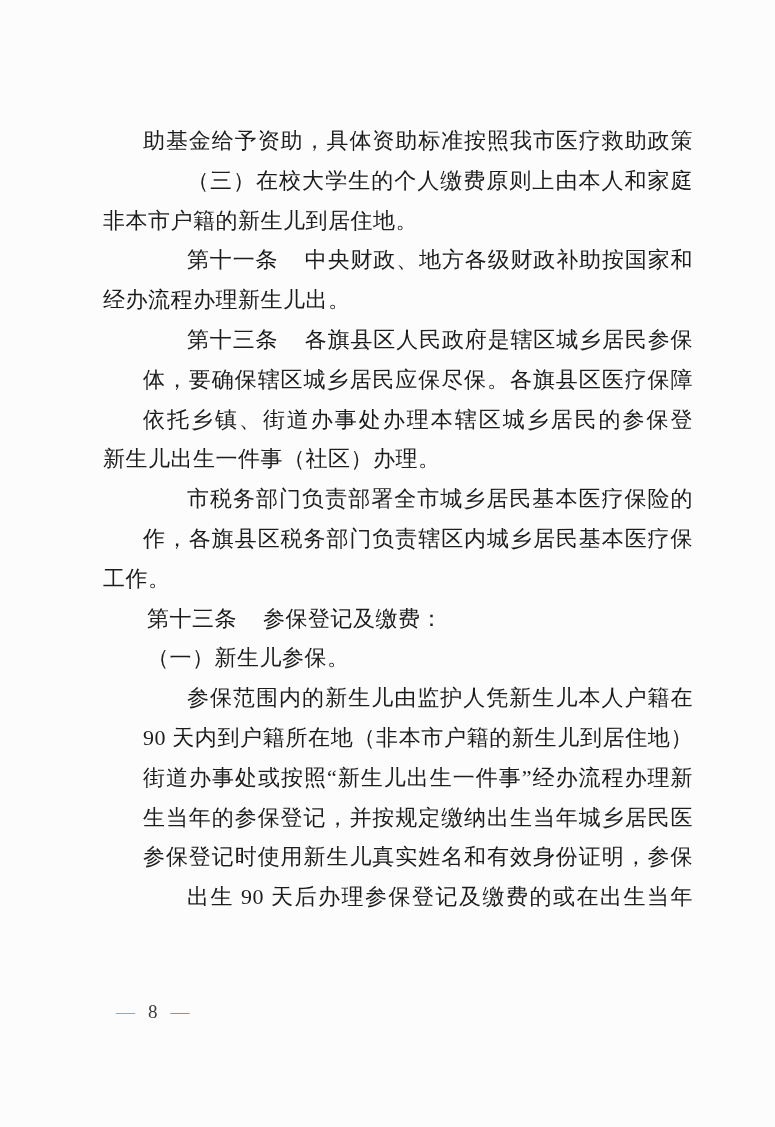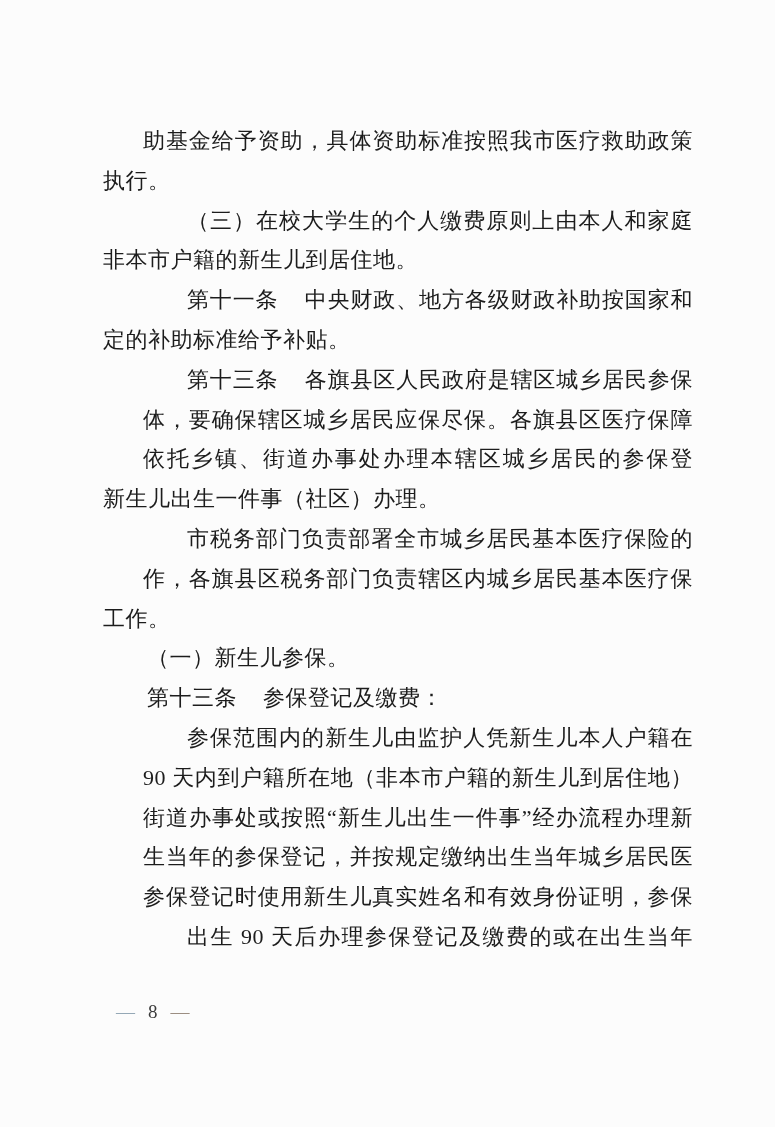--- a/index.html
+++ b/index.html
@@ -63,34 +63,33 @@
   .dash-right { color: var(--dash-right, #98897d); }
   .page-num   { color: var(--page-number, #3c3c3c); }
 </style>
 </head>
 <body>
 
 <div class="page">
 
   <div class="content" id="content">
       <div class="line justify">助基金给予资助，具体资助标准按照我市医疗救助政策规定</div>
-      <div class="line">执行。</div>
       <div class="line indent justify">（三）在校大学生的个人缴费原则上由本人和家庭负担，有</div>
       <div class="line">非本市户籍的新生儿到居住地。</div>
       <div class="line indent justify"><span class="term">第十一条</span><span class="gap"></span><span>中央财政、地方各级财政补助按国家和自治区确</span></div>
-      <div class="line">定的补助标准给予补贴。</div>
+      <div class="line">经办流程办理新生儿出。</div>
       <div class="line indent justify"><span class="term">第十三条</span><span class="gap"></span><span>各旗县区人民政府是辖区城乡居民参保的责任主</span></div>
       <div class="line justify">体，要确保辖区城乡居民应保尽保。各旗县区医疗保障经办机构</div>
       <div class="line justify">依托乡镇、街道办事处办理本辖区城乡居民的参保登记，有条件</div>
       <div class="line">新生儿出生一件事（社区）办理。</div>
       <div class="line indent justify">市税务部门负责部署全市城乡居民基本医疗保险的征缴工</div>
       <div class="line justify">作，各旗县区税务部门负责辖区内城乡居民基本医疗保险的征缴</div>
       <div class="line">工作。</div>
+      <div class="line indent"><span class="term">第十三条</span><span class="gap"></span><span>参保登记及缴费：</span></div>
       <div class="line indent">（一）新生儿参保。</div>
-      <div class="line indent"><span class="term">第十三条</span><span class="gap"></span><span>参保登记及缴费：</span></div>
       <div class="line indent justify">参保范围内的新生儿由监护人凭新生儿本人户籍在出生后</div>
       <div class="line justify">90 天内到户籍所在地（非本市户籍的新生儿到居住地）乡镇、</div>
       <div class="line justify">街道办事处或按照“新生儿出生一件事”经办流程办理新生儿出</div>
       <div class="line justify">生当年的参保登记，并按规定缴纳出生当年城乡居民医保费用。</div>
       <div class="line justify">参保登记时使用新生儿真实姓名和有效身份证明，参保身份登记</div>
       <div class="line indent justify">出生 90 天后办理参保登记及缴费的或在出生当年的 9 月 1 日</div>
     </div>
 
   <div class="footer">
     <span class="dash-left">—</span>

